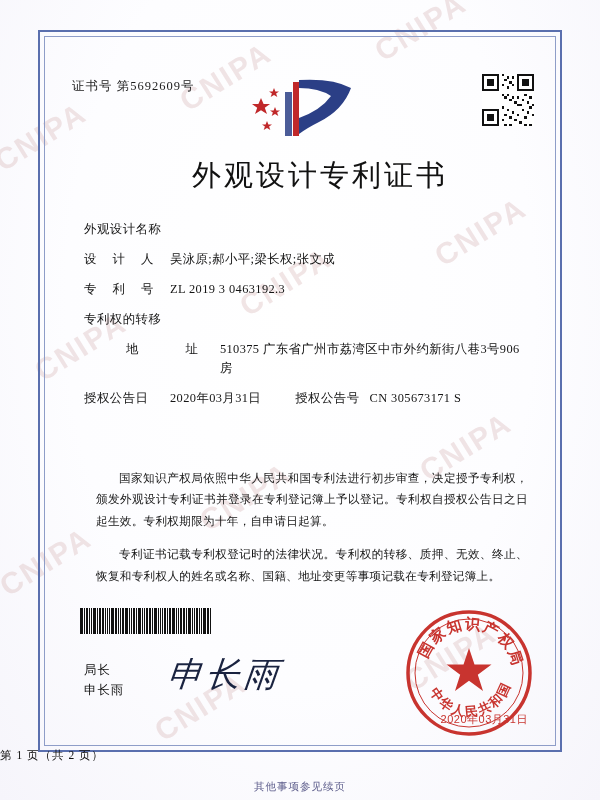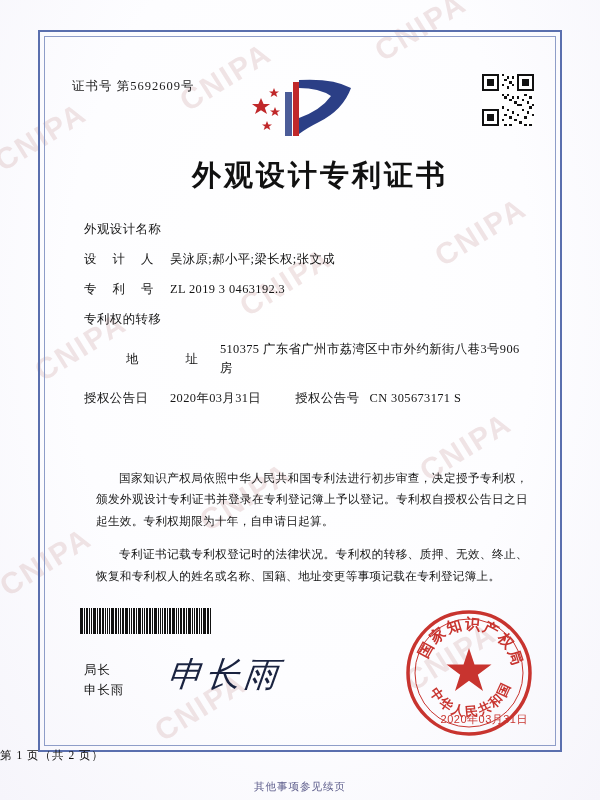--- a/index.html
+++ b/index.html
@@ -66,35 +66,35 @@
   .qr {
     position: absolute; right: 66px; top: 74px;
     width: 52px; height: 52px;
     background-color: #fff;
   }
 
   .title {
     position: absolute; top: 156px; left: 0; right: 0;
     text-align: center;
     font-size: 29px;
-    font-weight: 700;
+    font-weight: 400;
     letter-spacing: 3px;
     color: #111;
     font-family: "DejaVu Serif", "Liberation Serif", serif;
     margin-left: 40px;
   }
 
   
   .fields {
     position: absolute;
     left: 84px; right: 76px; top: 220px;
   }
   .row {
     display: flex;
-    align-items: center;
+    align-items: flex-start;
     margin-bottom: 11.5px;
     font-size: 12.4px;
     color: #141414;
     line-height: 1.5;
   }
   .label {
     flex: 0 0 86px;
     letter-spacing: 0.5px;
     white-space: nowrap;
   }

